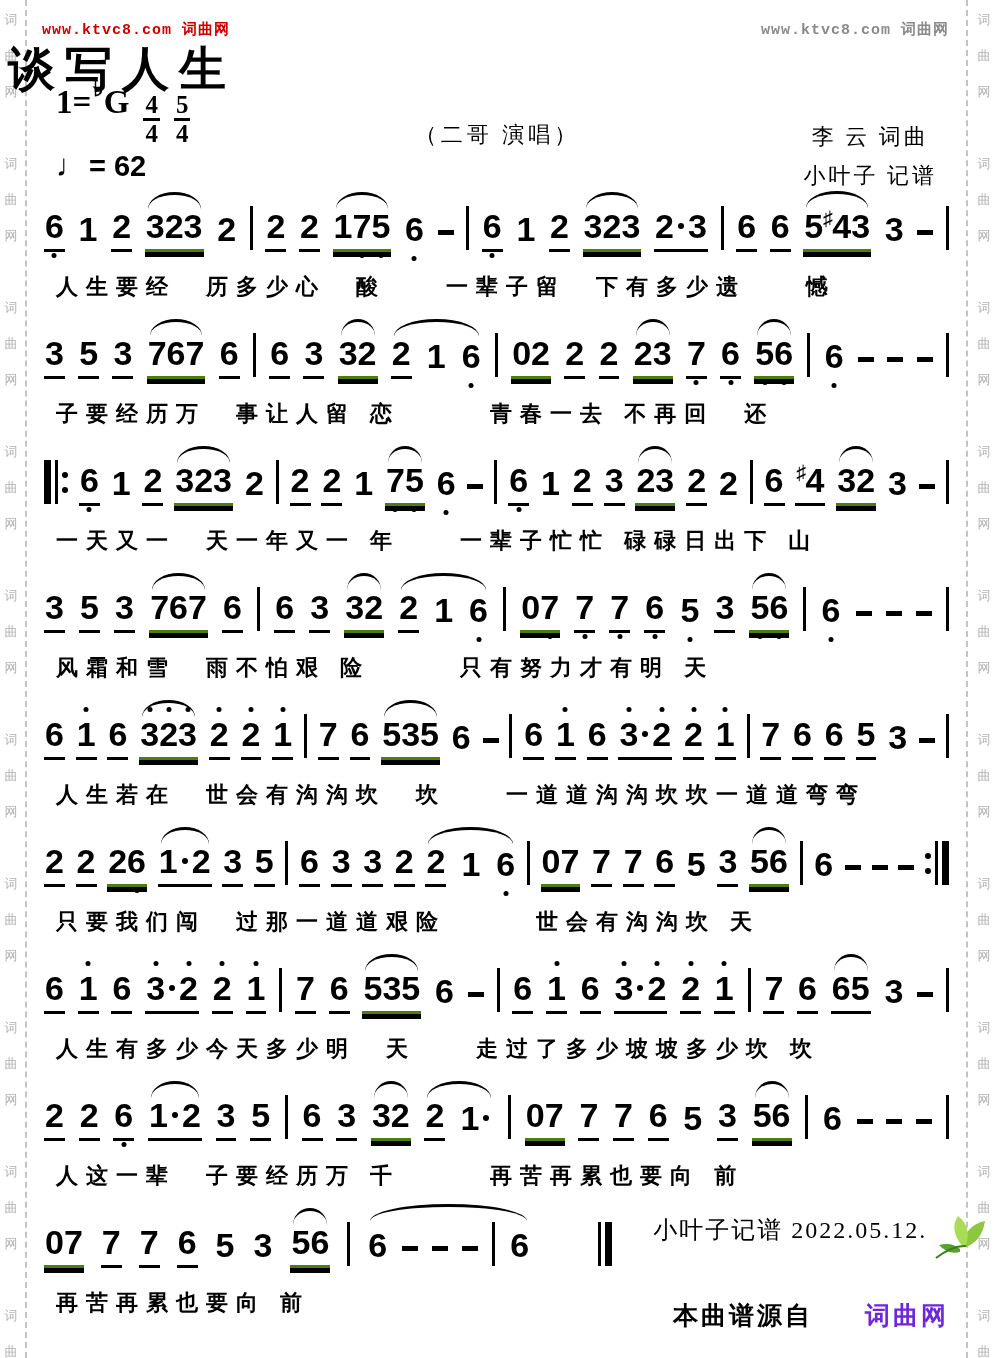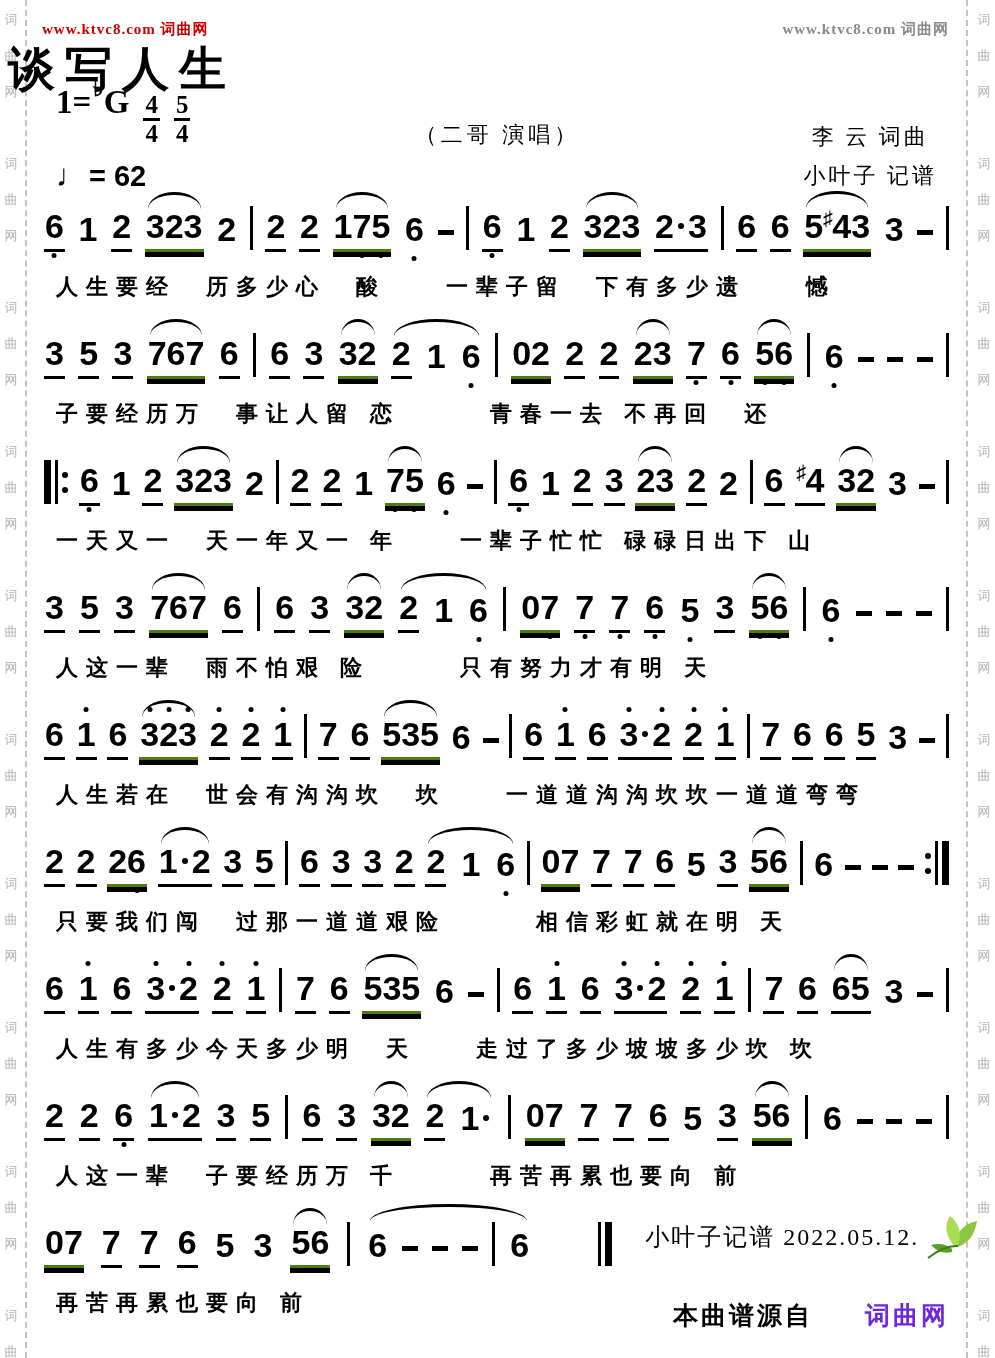--- a/index.html
+++ b/index.html
@@ -5,33 +5,33 @@
   html,body{margin:0;padding:0}
   body{width:995px;height:1358px;position:relative;background:#fff;color:#000;
        font-family:"Liberation Sans",sans-serif;overflow:hidden}
   
   .side{position:absolute;top:2px;bottom:0;width:18px;font-size:13px;color:#b3b3b3;
         text-align:center;line-height:36px;white-space:pre-line;font-family:"Liberation Serif",serif}
   .side.left{left:2px}.side.right{right:2px}
   .vdash{position:absolute;top:0;bottom:0;border-left:2px dashed #c4c4c4}
   .vdash.left{left:25px}.vdash.right{right:27px}
   
-  .wm{position:absolute;top:20px;font-family:Liberation Serif, serif;font-size:15px;font-weight:700;letter-spacing:1px}
+  .wm{position:absolute;top:20px;font-family:Liberation Mono, monospace;font-size:15px;font-weight:700;letter-spacing:1px}
   .wm.left{left:42px;color:#cc0000}
   .wm.right{right:46px;color:#8a8a8a}
   
   .title{position:absolute;top:38px;left:8px;right:0;text-align:left;font-size:47px;font-weight:700;letter-spacing:10px}
   .subtitle{position:absolute;top:120px;left:0;right:0;text-align:center;font-size:22px;
             font-family:"Liberation Serif",serif;letter-spacing:4px}
   .keyblock{position:absolute;left:56px;top:84px}
   .keyline{display:flex;align-items:flex-start;font-size:33px;font-weight:700;font-family:"Liberation Serif",serif}
   .flat{font-size:22px;position:relative;top:-8px;margin-left:2px}
   .frac{display:inline-flex;flex-direction:column;align-items:center;font-size:25px;line-height:1.05;margin-left:14px;margin-top:2px;font-weight:700}
   .frac .top{border-bottom:3px solid #000;padding:0 2px}
-  .tempo{font-size:29px;margin-top:10px;font-weight:700}
+  .tempo{font-size:29px;font-weight:700}
   .tempo .notesym{font-size:31px;margin-right:2px}
   .credits{position:absolute;right:58px;top:118px;text-align:center;font-size:22px;
            font-family:"Liberation Serif",serif;line-height:1.75;letter-spacing:3px}
   
   .score{position:absolute;left:44px;right:46px;top:194px}
   .line{margin-bottom:7px}
   .nrow{display:flex;justify-content:space-between;align-items:flex-end;height:58px;margin-bottom:20px}
   .nrow.compact{justify-content:flex-start;gap:17px}
   .tok{position:relative;font-size:34px;font-weight:700;line-height:1;padding:0 1px 6px;white-space:nowrap}
   .tok.u1{border-bottom:3px solid #000}
@@ -48,22 +48,22 @@
   .grp.slur::before{content:"";position:absolute;left:3px;right:3px;top:-17px;height:14px;
                     border-top:3px solid #000;border-radius:50% 50% 0 0/100% 100% 0 0}
   .dash{width:16px;height:5px;background:#000;margin-bottom:17px}
   .bar{display:flex;align-items:center;gap:4px;height:46px;margin-bottom:1px}
   .bar i{display:block}
   .bar .thin{width:3px;height:44px;background:#000}
   .bar .thick{width:7px;height:44px;background:#000}
   .rdots{display:flex;flex-direction:column;gap:9px}
   .rdots i{width:6px;height:6px;border-radius:50%;background:#000}
   .lyr{font-size:22px;font-weight:700;letter-spacing:8px;white-space:pre;height:42px;padding-left:12px}
-  .anno{margin-left:16px;font-family:"Liberation Serif",serif;font-size:24px;letter-spacing:2px;
-        display:flex;align-items:center;gap:4px;padding-bottom:8px;white-space:nowrap}
+  .anno{margin-left:24px;font-family:"Liberation Serif",serif;font-size:24px;letter-spacing:2px;
+        display:flex;gap:4px;padding-bottom:8px;white-space:nowrap}
   
   .footer{position:absolute;right:46px;bottom:26px;display:flex;gap:52px;font-size:25px;font-weight:700;letter-spacing:3px}
   .brand{color:#6d28d9}
 </style>
 </head>
 <body>
 
 <div class="side left">词
 曲
 网
@@ -384,21 +384,21 @@
           <i class="thin"></i>
         </span>
         <span class="tok"><span class="ch lo">6</span></span>
         <span class="dash"></span>
         <span class="dash"></span>
         <span class="dash"></span>
         <span class="bar">
           <i class="thin"></i>
         </span>
       </div>
-      <div class="lyr">人这一辈　雨不怕艰 险　　　只有努力才有明 天</div>
+      <div class="lyr">风霜和雪　雨不怕艰 险　　　只有努力才有明 天</div>
     </div>
     <div class="line">
       <div class="nrow">
         <span class="tok u1"><span class="ch">6</span></span>
         <span class="tok u1"><span class="ch hi">1</span></span>
         <span class="tok u1"><span class="ch">6</span></span>
         <span class="grp slur">
           <span class="tok u2"><span class="ch hi">3</span><span class="ch hi">2</span><span class="ch hi">3</span></span>
         </span>
         <span class="tok u1"><span class="ch hi">2</span></span>
@@ -481,21 +481,21 @@
         <span class="dash"></span>
         <span class="bar">
           <span class="rdots">
             <i></i>
             <i></i>
           </span>
           <i class="thin"></i>
           <i class="thick"></i>
         </span>
       </div>
-      <div class="lyr">只要我们闯　过那一道道艰险　　　相信彩虹就在明 天</div>
+      <div class="lyr">只要我们闯　过那一道道艰险　　　世会有沟沟坎 天</div>
     </div>
     <div class="line">
       <div class="nrow">
         <span class="tok u1"><span class="ch">6</span></span>
         <span class="tok u1"><span class="ch hi">1</span></span>
         <span class="tok u1"><span class="ch">6</span></span>
         <span class="tok u1"><span class="ch hi">3</span><span class="aug"></span><span class="ch hi">2</span></span>
         <span class="tok u1"><span class="ch hi">2</span></span>
         <span class="tok u1"><span class="ch hi">1</span></span>
         <span class="bar">

